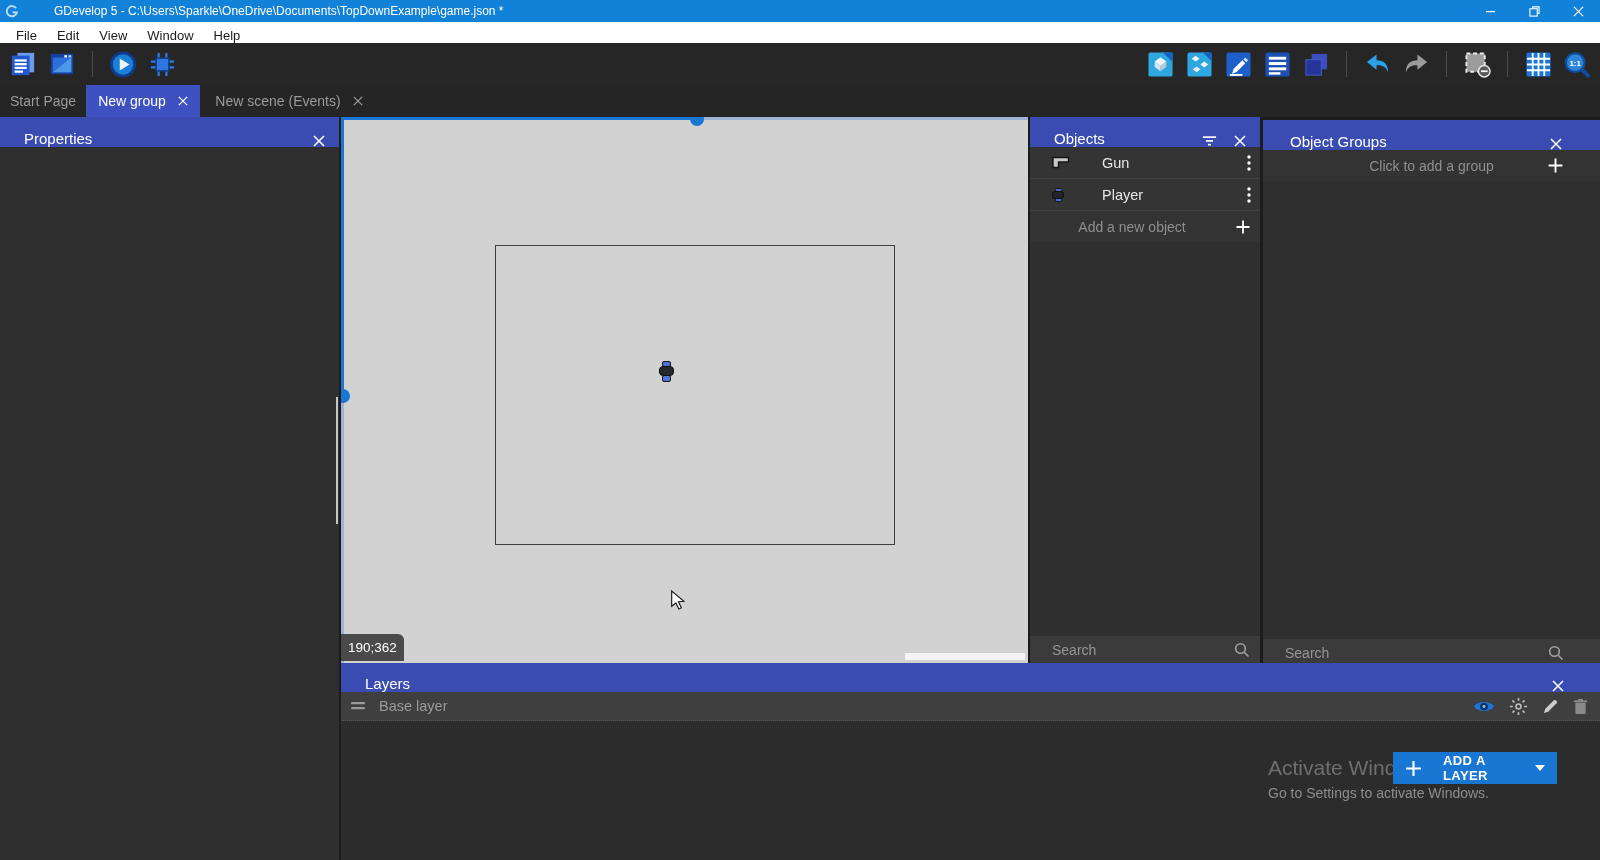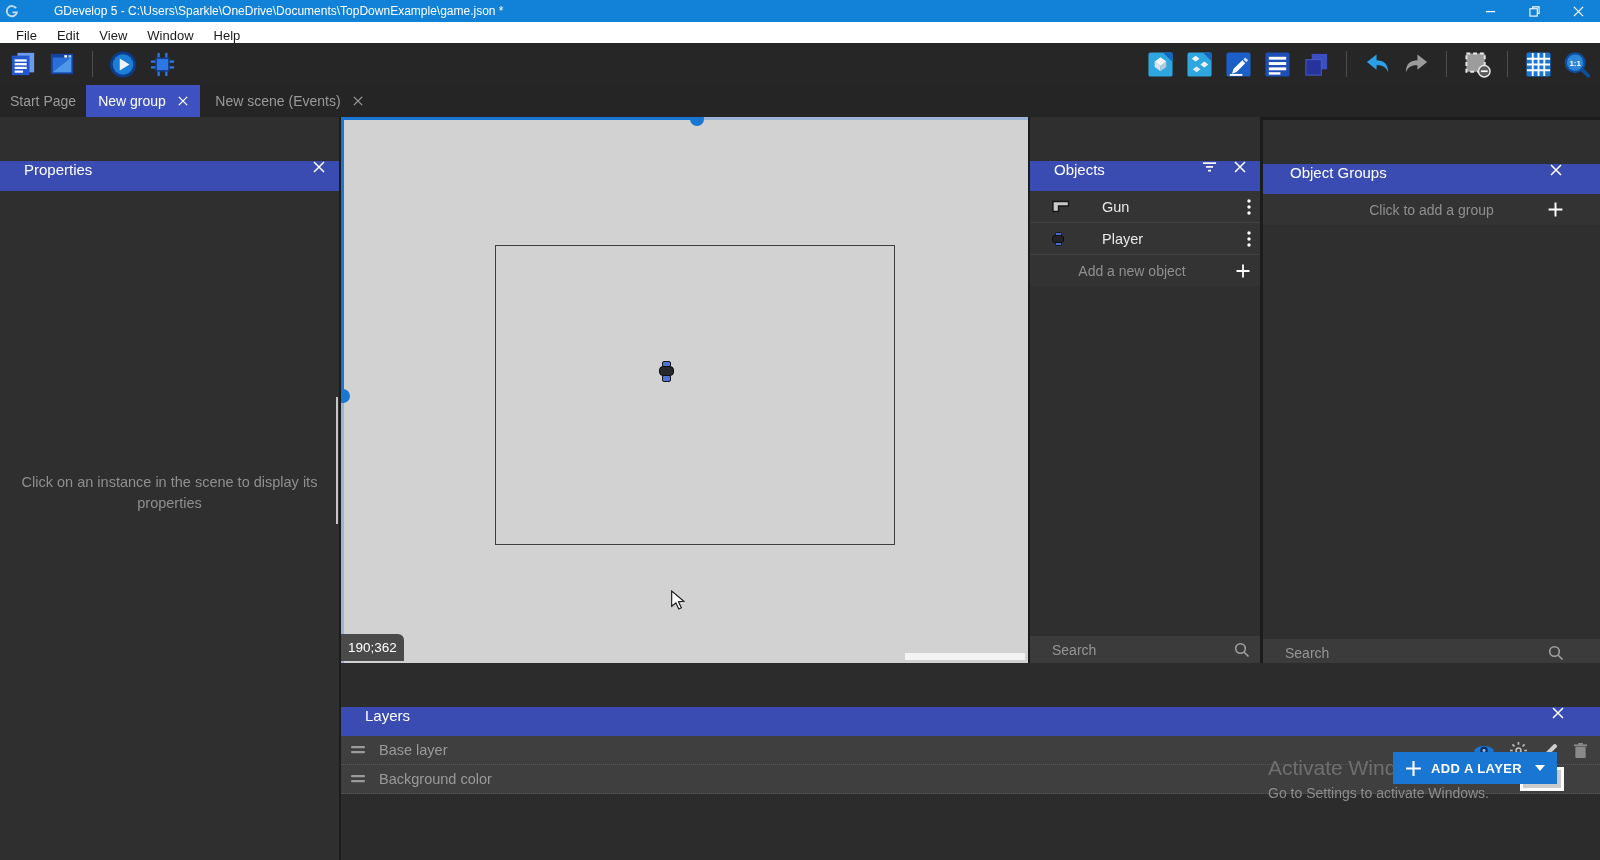--- a/index.html
+++ b/index.html
@@ -30,22 +30,22 @@
 
   
   .tabbar{position:absolute;left:0;top:85px;width:1600px;height:32px;background:#252525;display:flex;}
   .tab{display:flex;align-items:center;justify-content:center;gap:12px;font-size:14px;color:#9a9a9a;box-sizing:border-box;}
   .tab.t0{width:86px;}
   .tab.t1{width:114px;background:#3d52c0;color:#fff;}
   .tab.t2{width:178px;}
 
   
   .panel{position:absolute;background:#2f2f2f;}
-  .panel-header{height:30px;background:#3a4bb2;color:#fff;display:flex;align-items:flex-start;
-                font-size:15px;padding:0 14px 0 24px;box-sizing:border-box;margin-top:44px;}
+  .panel-header{height:30px;background:#3a4bb2;color:#fff;display:flex;align-items:flex-end;
+                font-size:15px;padding:0 14px 0 24px;box-sizing:border-box;}
   .ph-spacer{flex:1;}
   .ph-icon{display:flex;align-items:center;justify-content:center;}
 
   
   .props-msg{position:absolute;top:355px;left:18px;right:18px;text-align:center;color:#8f8f8f;
              font-size:14.5px;line-height:1.45;}
   .props-scroll{position:absolute;right:1px;top:280px;width:2px;height:127px;background:#c6c6c6;}
 
   
   .canvas{position:absolute;left:341px;top:117px;width:687px;height:546px;background:#d2d2d2;overflow:hidden;}
@@ -91,21 +91,21 @@
         color:#9a9a9a;font-size:14.5px;}
   .lhandle{margin-left:9px;}
   .llabel{margin-left:13px;}
   .lrow-icons{margin-left:auto;display:flex;align-items:center;gap:14px;margin-right:12px;}
   .swatch{margin-left:auto;margin-right:36px;width:44px;height:24px;background:#cbcbcb;
           border:3px solid #fafafa;box-sizing:border-box;}
   .wm1{position:absolute;left:927px;top:93px;font-size:21px;color:#6f6f6f;}
   .wm2{position:absolute;left:927px;top:122px;font-size:14px;color:#8d8d8d;}
   .add-layer-btn{position:absolute;left:1052px;top:89px;width:164px;height:32px;background:#1976d2;color:#fff;
                  display:flex;align-items:center;padding:0 12px;box-sizing:border-box;gap:9px;cursor:pointer;}
-  .add-layer-label{font-size:13px;font-weight:bold;letter-spacing:.4px;}
+  .add-layer-label{font-size:13px;font-weight:bold;letter-spacing:.4px;margin-left:12px;}
   .add-layer-caret{margin-left:auto;}
 </style>
 </head>
 <body>
 
 <div class="app">
 
   <div class="titlebar">
     <span class="tb-logo ph-icon">
       <svg width="13" height="13" viewBox="0 0 14 14">
@@ -292,21 +292,20 @@
   <div class="panel" style="left:0;top:117px;width:339px;height:743px;">
     <div class="panel-header">
       <span>Properties</span>
       <span class="ph-spacer"></span>
       <span class="ph-icon">
         <svg width="12" height="12" viewBox="0 0 12 12">
             <path d="M1,1 L11,11 M11,1 L1,11" stroke="#fff" stroke-width="1.5"></path>
           </svg>
       </span>
     </div>
-    <div class="props-msg">Click on an instance in the scene to display its properties</div>
     <div class="props-scroll"></div>
   </div>
 
   <div class="canvas">
     <div class="scene-rect"></div>
     <div class="sprite">
       <div class="cap"></div>
       <div class="torso"></div>
       <div class="cap b"></div>
     </div>
@@ -476,30 +475,20 @@
         <span class="ph-icon">
           <svg width="15" height="17" viewBox="0 0 16 18">
               <rect x="2.5" y="5" width="11" height="12" rx="1" fill="#8a8a8a"></rect>
               <rect x="1" y="2.5" width="14" height="2" fill="#8a8a8a"></rect>
               <rect x="5.5" y="1" width="5" height="2" fill="#8a8a8a"></rect>
             </svg>
         </span>
       </span>
     </div>
 
-    <div class="lrow">
-      <span class="lhandle ph-icon">
-        <svg width="16" height="10" viewBox="0 0 16 10">
-            <rect x="1" y="1" width="14" height="2.2" rx="1" fill="#9a9a9a"></rect>
-            <rect x="1" y="6" width="14" height="2.2" rx="1" fill="#9a9a9a"></rect>
-          </svg>
-      </span>
-      <span class="llabel">Background color</span>
-      <span class="swatch"></span>
-    </div>
 
     <div class="wm1">Activate Windows</div>
     <div class="wm2">Go to Settings to activate Windows.</div>
 
     <div class="add-layer-btn">
       <span class="ph-icon">
         <svg width="17" height="17" viewBox="0 0 16 16">
             <path d="M8,1 V15 M1,8 H15" stroke="#fff" stroke-width="2"></path>
           </svg>
       </span>

